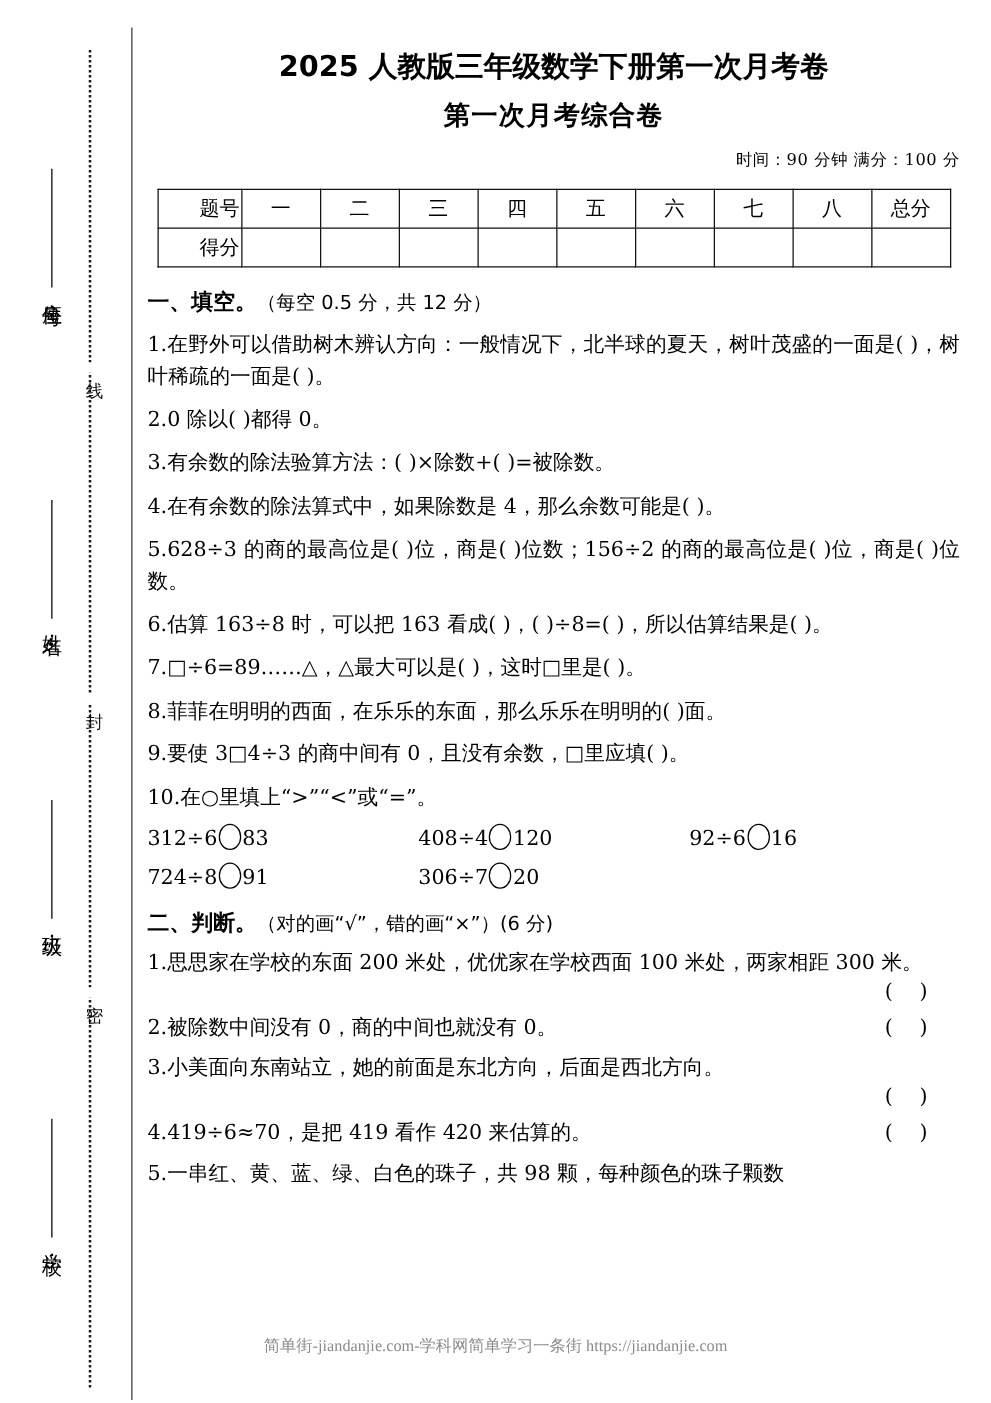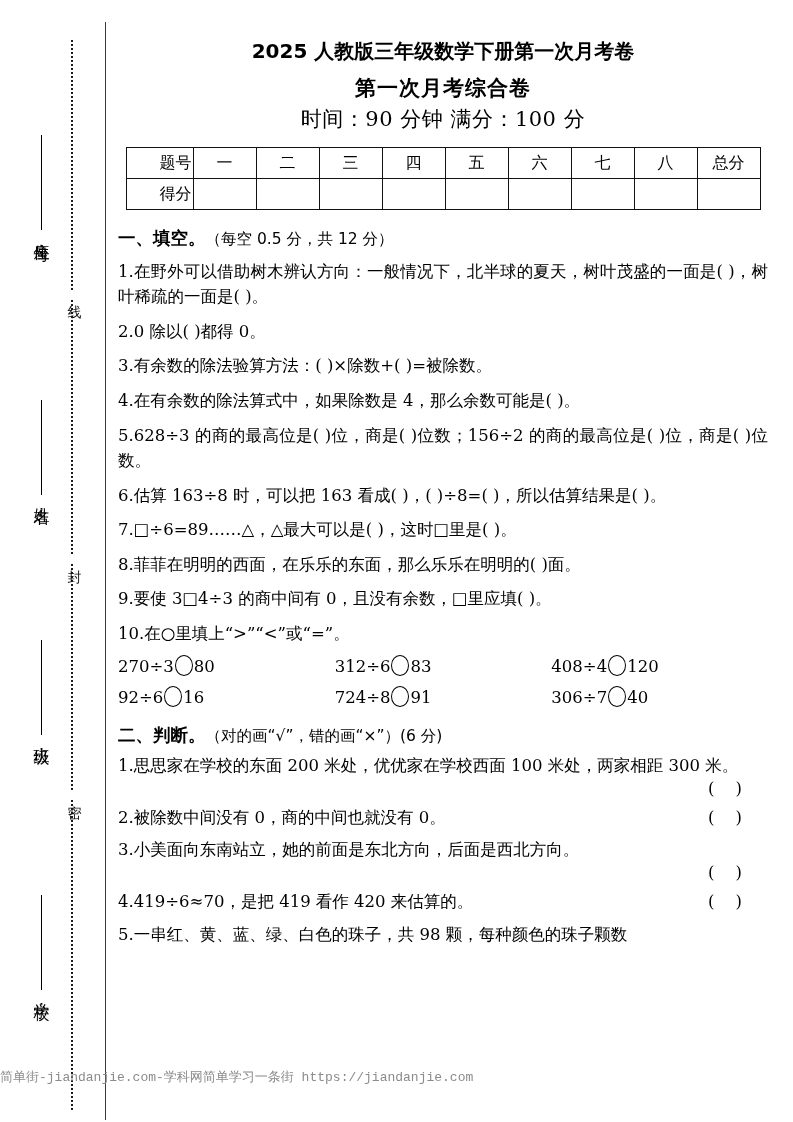--- a/index.html
+++ b/index.html
@@ -94,36 +94,36 @@
     top: 0;
     width: 650px;
     height: 1122px;
   }
 
   #title-main {
     margin-top: 38px;
     text-align: center;
     font-family: "DejaVu Sans", "Liberation Sans", sans-serif;
     font-weight: bold;
-    font-size: 20px;
+    font-size: 23px;
     letter-spacing: 0px;
     white-space: nowrap;
   }
   #title-sub {
     margin-top: 9px;
     text-align: center;
     font-family: "DejaVu Serif", "Liberation Serif", serif;
     font-size: 21px;
     font-weight: bold;
     letter-spacing: 1px;
   }
   #title-meta {
-    margin-top: 3px;
-    text-align: center;
-    font-size: 21px;
+    margin-top: 13px;
+    text-align: right;
+    font-size: 13px;
     letter-spacing: 0.5px;
   }
 
   
   #score-table {
     margin: 14px auto 0 auto;
     border-collapse: collapse;
     width: 635px;
     table-layout: fixed;
   }
@@ -199,22 +199,22 @@
     vertical-align: -4px;
     margin: 0 1px;
   }
 
   
   #footer {
     position: absolute;
     left: 0;
     top: 1068px;
     width: 793px;
-    text-align: left;
-    font-family: Liberation Mono, monospace;
+    text-align: center;
+    font-family: Liberation Serif, serif;
     font-size: 13px;
     color: #8b8b8b;
     letter-spacing: 0px;
   }
 </style>
 </head>
 <body>
 
 <div id="seal-margin">
 
@@ -290,26 +290,25 @@
   <div class="q"><span>3.</span><span>有余数的除法验算方法：(        )×除数+(        )=被除数。</span></div>
   <div class="q"><span>4.</span><span>在有余数的除法算式中，如果除数是 4，那么余数可能是(        )。</span></div>
   <div class="q"><span>5.</span><span>628÷3 的商的最高位是(        )位，商是(        )位数；156÷2 的商的最高位是(        )位，商是(        )位数。</span></div>
   <div class="q"><span>6.</span><span>估算 163÷8 时，可以把 163 看成(        )，(        )÷8=(        )，所以估算结果是(        )。</span></div>
   <div class="q"><span>7.</span><span>□÷6=89……△，△最大可以是(        )，这时□里是(        )。</span></div>
   <div class="q"><span>8.</span><span>菲菲在明明的西面，在乐乐的东面，那么乐乐在明明的(        )面。</span></div>
   <div class="q"><span>9.</span><span>要使 3□4÷3 的商中间有 0，且没有余数，□里应填(        )。</span></div>
   <div class="q"><span>10.</span><span>在○里填上“&gt;”“&lt;”或“=”。</span></div>
 
   <div class="cmp-grid">
-    <div class="cmp-cell"><span>270÷3</span><span class="circ"></span><span>80</span></div>
     <div class="cmp-cell"><span>312÷6</span><span class="circ"></span><span>83</span></div>
     <div class="cmp-cell"><span>408÷4</span><span class="circ"></span><span>120</span></div>
     <div class="cmp-cell"><span>92÷6</span><span class="circ"></span><span>16</span></div>
     <div class="cmp-cell"><span>724÷8</span><span class="circ"></span><span>91</span></div>
-    <div class="cmp-cell"><span>306÷7</span><span class="circ"></span><span>40</span></div>
+    <div class="cmp-cell"><span>306÷7</span><span class="circ"></span><span>20</span></div>
   </div>
 
   <div class="section-head">
     <span class="sec-title">二、判断。</span><span class="sec-note">（对的画“√”，错的画“×”）(6 分)</span>
   </div>
 
   <div class="jrow">
     <span>1.</span><span>思思家在学校的东面 200 米处，优优家在学校西面 100 米处，两家相距 300 米。</span>
   </div>
   <div class="jpar-line">(        )</div>

